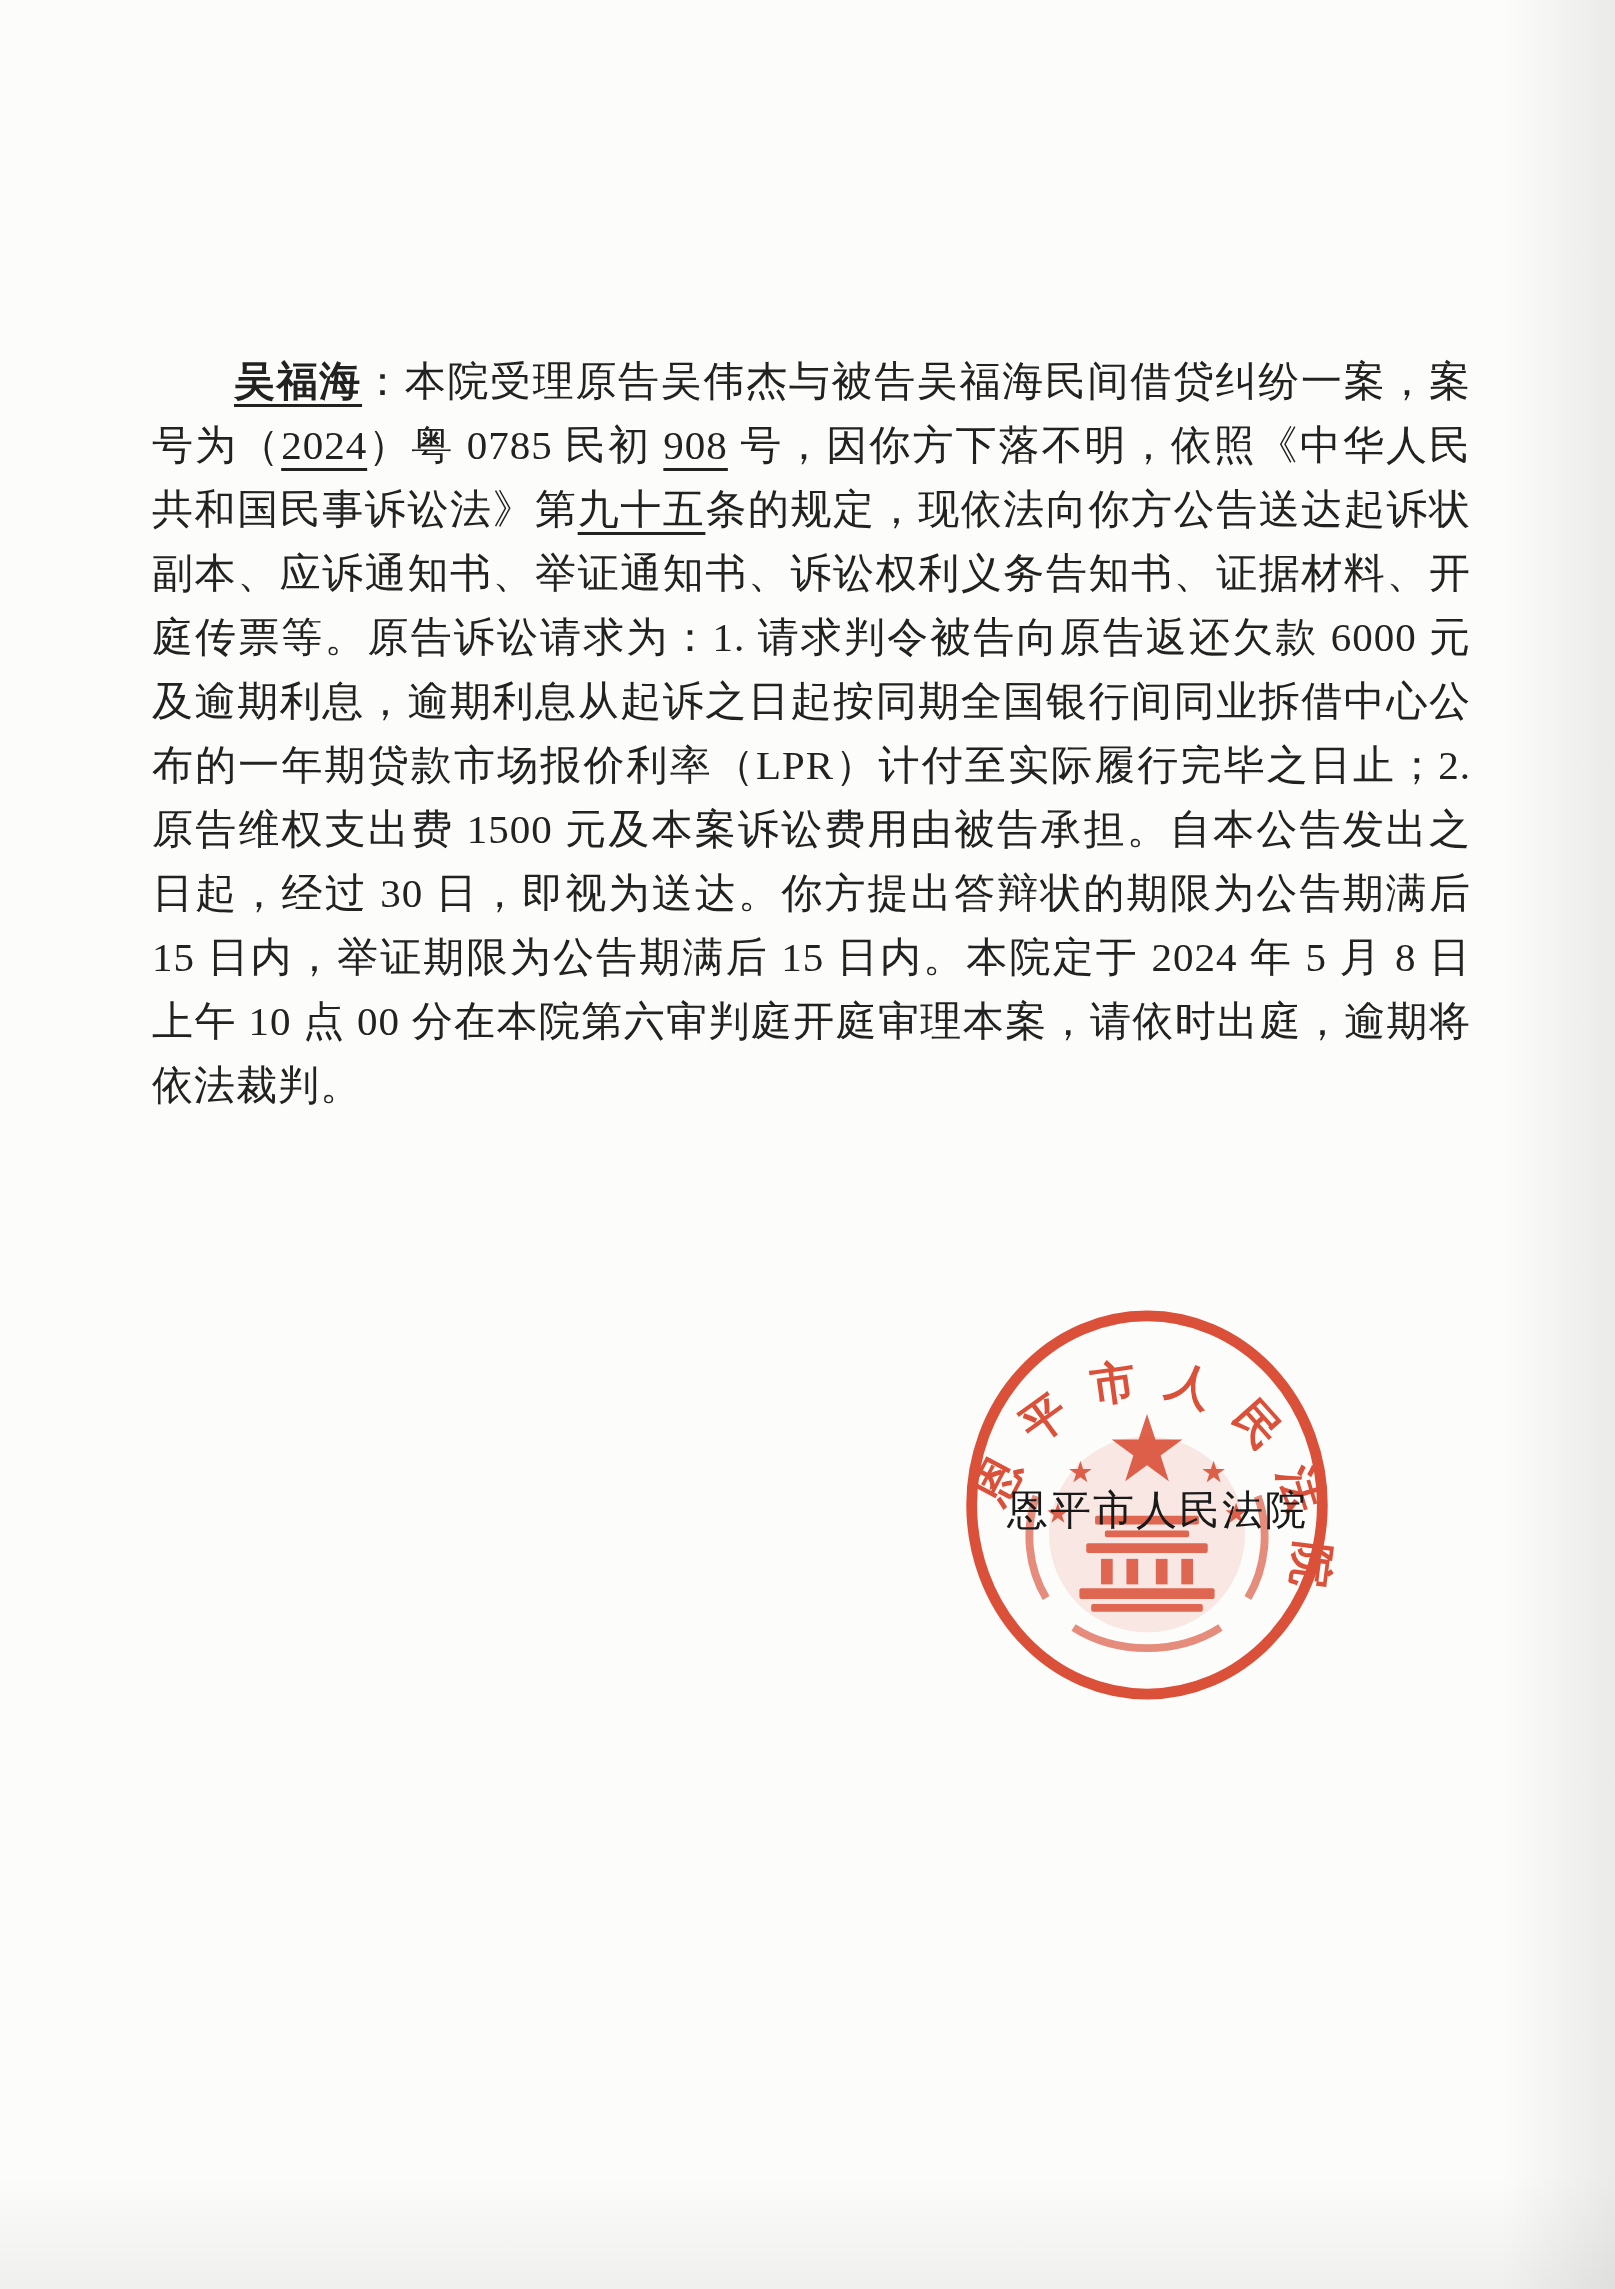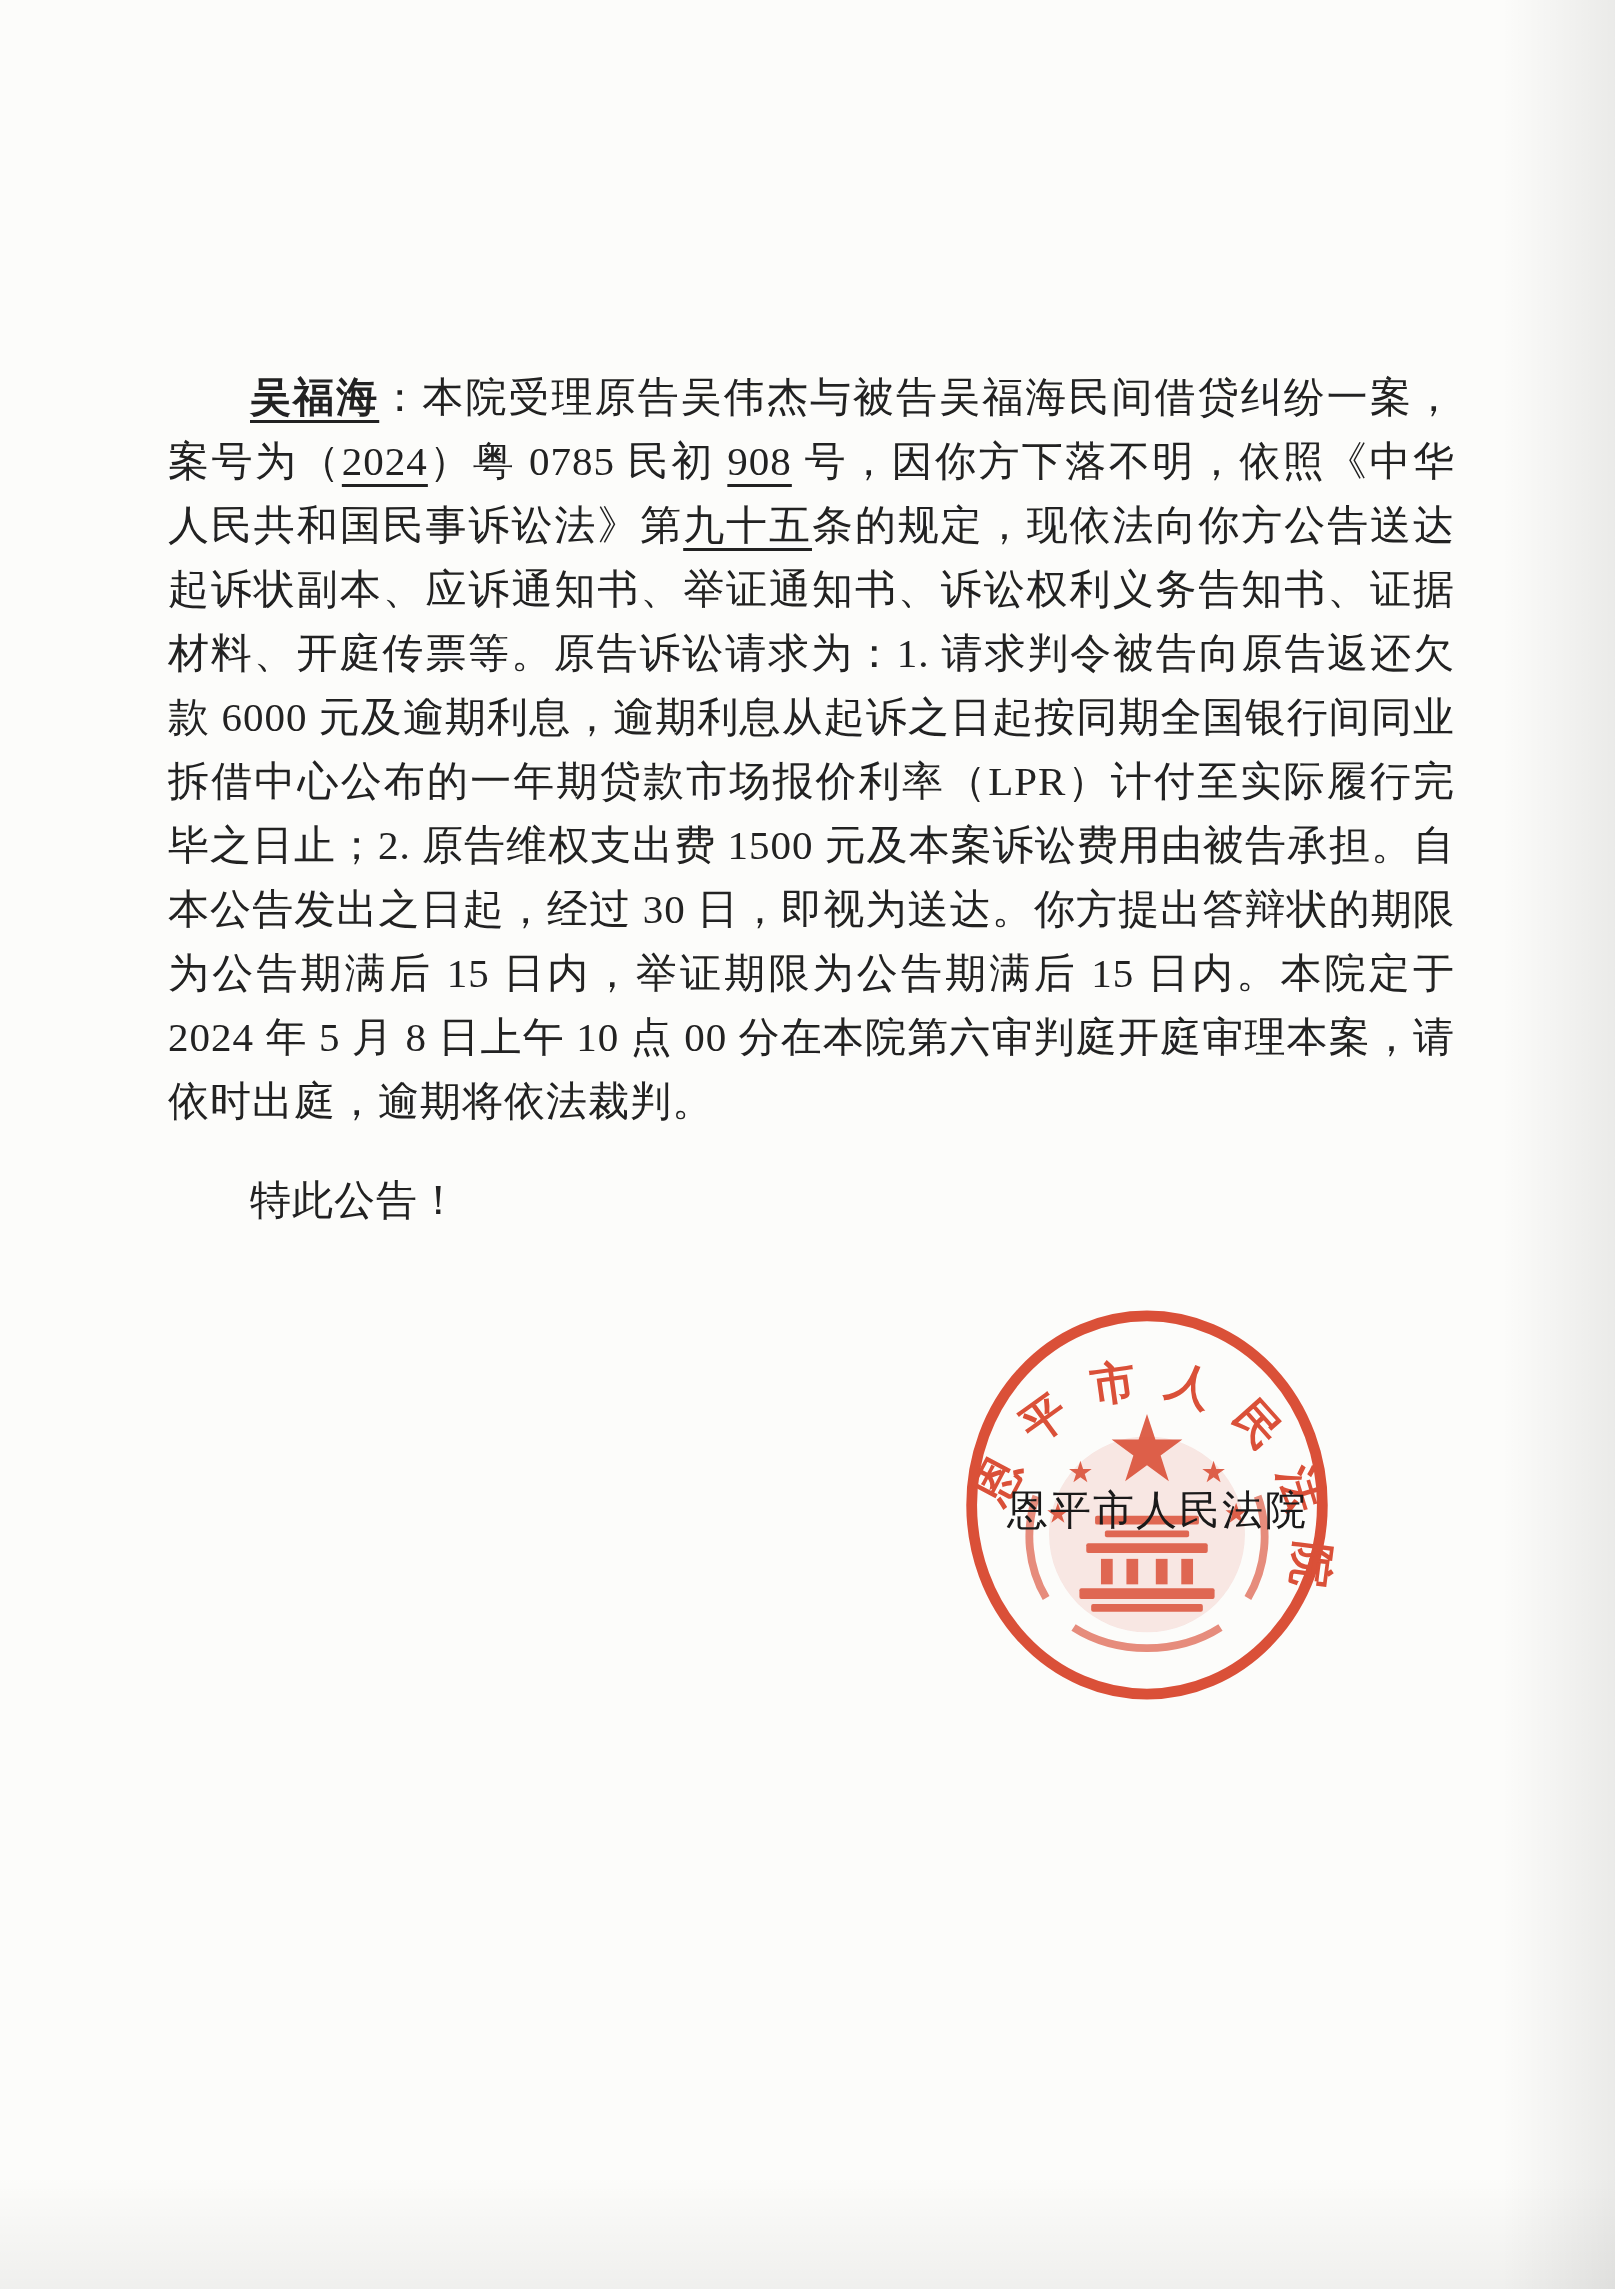--- a/index.html
+++ b/index.html
@@ -34,21 +34,21 @@
     top: 349px;
     left: 152px;
     width: 1319px;
     font-size: 41px;
     line-height: 64px;
     text-align: justify;
     text-justify: inter-character;
     letter-spacing: 1px;
     color: #222;
   }
-  .para { margin: 16px; text-indent: 2em; }
+  .para { margin: 0; text-indent: 2em; }
   .para.closing { margin-top: 35px; }
   .u {
     text-decoration: underline;
     text-decoration-thickness: 2.9px;
     text-underline-offset: 8.8px;
   }
   .b { font-weight: 700; }
   .signature {
     position: absolute;
     top: 1476px;
@@ -78,21 +78,20 @@
   }
 </style>
 </head>
 <body>
 
 <div class="page">
 
 
   <div class="body-text">
     <p class="para"><span class="u b">吴福海</span><span>：本院受理原告吴伟杰与被告吴福海民间借贷纠纷一案，案号为（</span><span class="u">2024</span><span>）粤 0785 民初 </span><span class="u">908</span><span> 号，因你方下落不明，依照《中华人民共和国民事诉讼法》第</span><span class="u">九十五</span><span>条的规定，现依法向你方公告送达起诉状副本、应诉通知书、举证通知书、诉讼权利义务告知书、证据材料、开庭传票等。原告诉讼请求为：1. 请求判令被告向原告返还欠款 6000 元及逾期利息，逾期利息从起诉之日起按同期全国银行间同业拆借中心公布的一年期贷款市场报价利率（LPR）计付至实际履行完毕之日止；2. 原告维权支出费 1500 元及本案诉讼费用由被告承担。自本公告发出之日起，经过 30 日，即视为送达。你方提出答辩状的期限为公告期满后 15 日内，举证期限为公告期满后 15 日内。本院定于 2024 年 5 月 8 日上午 10 点 00 分在本院第六审判庭开庭审理本案，请依时出庭，逾期将依法裁判。</span></p>
-    <p class="para closing">特此公告！</p>
   </div>
 
   <div class="seal">
     <svg viewBox="0 0 390 410" xmlns="http://www.w3.org/2000/svg">
 
       <circle cx="195" cy="235" r="100" fill="#d8432a" opacity="0.12"></circle>
 
       <ellipse cx="195" cy="205" rx="179" ry="193" fill="none" stroke="#d8432a" stroke-width="11"></ellipse>
 
       <path id="sealArc" d="M 52 310 A 152 162 0 1 1 338 310" fill="none"></path>

